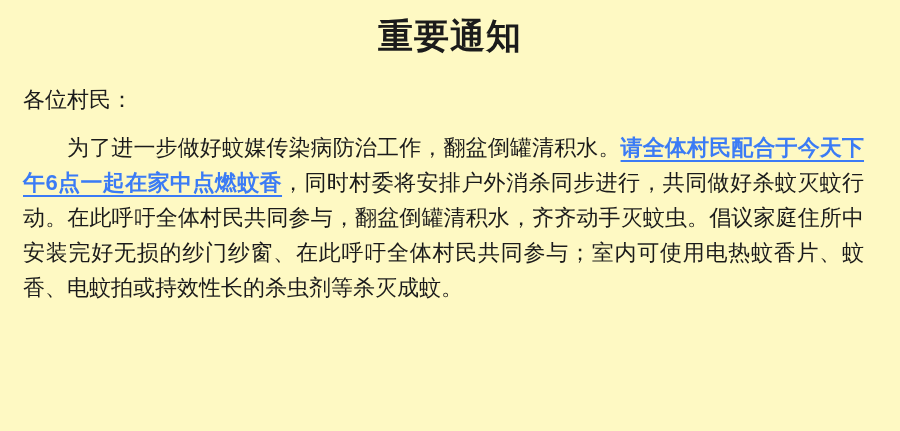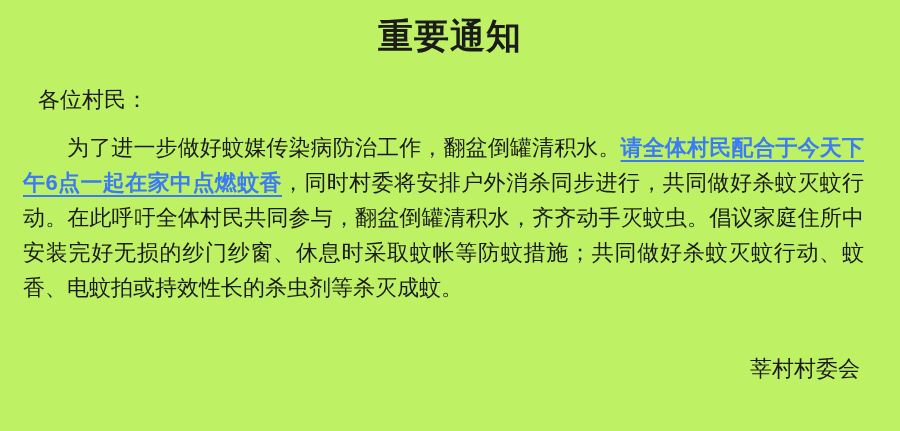--- a/index.html
+++ b/index.html
@@ -12,35 +12,35 @@
     height: 431px;
     overflow: hidden;
     font-family: "Liberation Sans", "DejaVu Sans", sans-serif;
     color: #1b1b1b;
     -webkit-font-smoothing: antialiased;
   }
   .notice {
     width: 900px;
     height: 431px;
     box-sizing: border-box;
-    background: #bef264;
+    background: #fef9c3;
   }
   .title {
     margin: 0;
     padding-top: 10px;
     height: 52px;
     line-height: 52px;
     text-align: center;
     font-size: 35px;
     font-weight: 700;
     letter-spacing: 1px;
     color: #1b1b1b;
   }
   .greeting {
-    margin: 20px 36px 0 38px;
+    margin: 20px 36px 0 23px;
     font-size: 22px;
     line-height: 35px;
     color: #1b1b1b;
   }
   .paragraph {
     margin: 13px 36px 0 23px;
     font-size: 22px;
     line-height: 35px;
     text-align: justify;
     text-indent: 2em;
@@ -68,18 +68,17 @@
   }
 </style>
 </head>
 <body>
 
 <div class="notice">
   <h1 class="title">重要通知</h1>
 
   <div class="greeting">各位村民：</div>
 
-  <p class="paragraph"><span>为了进一步做好蚊媒传染病防治工作，翻盆倒罐清积水。</span><span class="link">请全体村民配合于今天下午6点一起在家中点燃蚊香</span><span>，同时村委将安排户外消杀同步进行，共同做好杀蚊灭蚊行动。在此呼吁全体村民共同参与，翻盆倒罐清积水，齐齐动手灭蚊虫。倡议家庭住所中安装完好无损的纱门纱窗、休息时采取蚊帐等防蚊措施；共同做好杀蚊灭蚊行动、蚊香、电蚊拍或持效性长的杀虫剂等杀灭成蚊。</span></p>
+  <p class="paragraph"><span>为了进一步做好蚊媒传染病防治工作，翻盆倒罐清积水。</span><span class="link">请全体村民配合于今天下午6点一起在家中点燃蚊香</span><span>，同时村委将安排户外消杀同步进行，共同做好杀蚊灭蚊行动。在此呼吁全体村民共同参与，翻盆倒罐清积水，齐齐动手灭蚊虫。倡议家庭住所中安装完好无损的纱门纱窗、在此呼吁全体村民共同参与；室内可使用电热蚊香片、蚊香、电蚊拍或持效性长的杀虫剂等杀灭成蚊。</span></p>
 
   <div class="sign-block">
-    <div class="signer">莘村村委会</div>
   </div>
 </div>
 
 </body></html>

